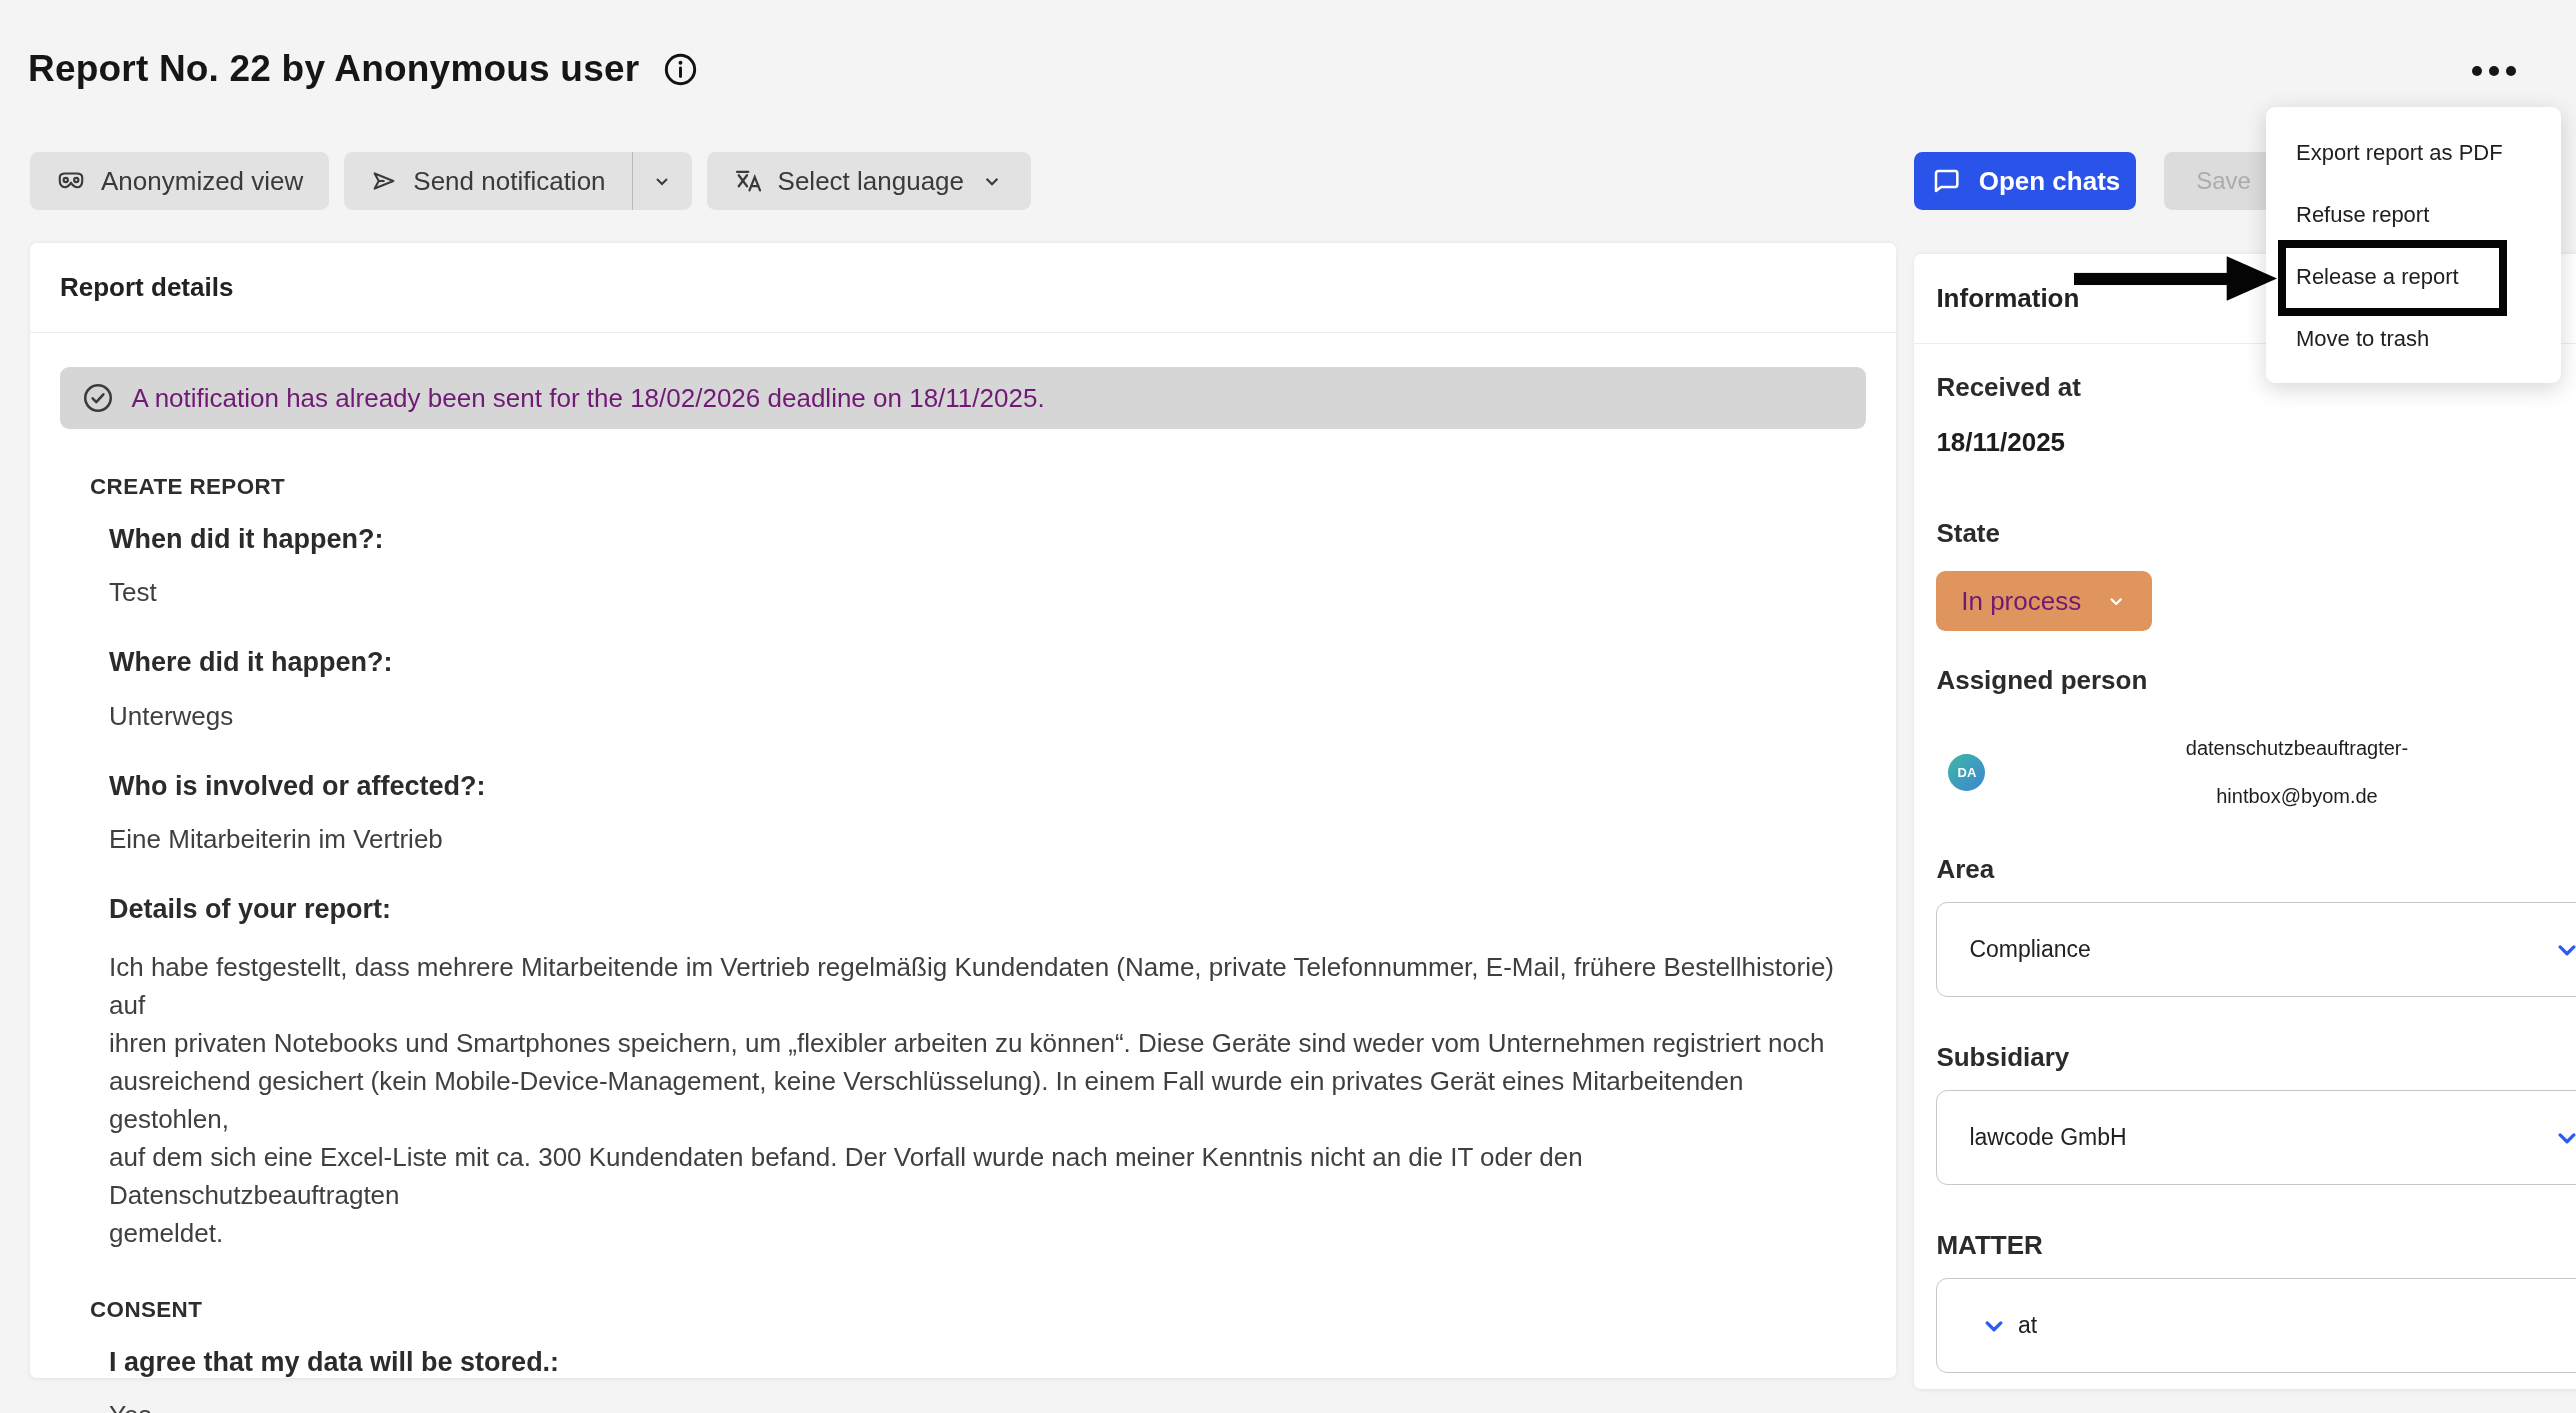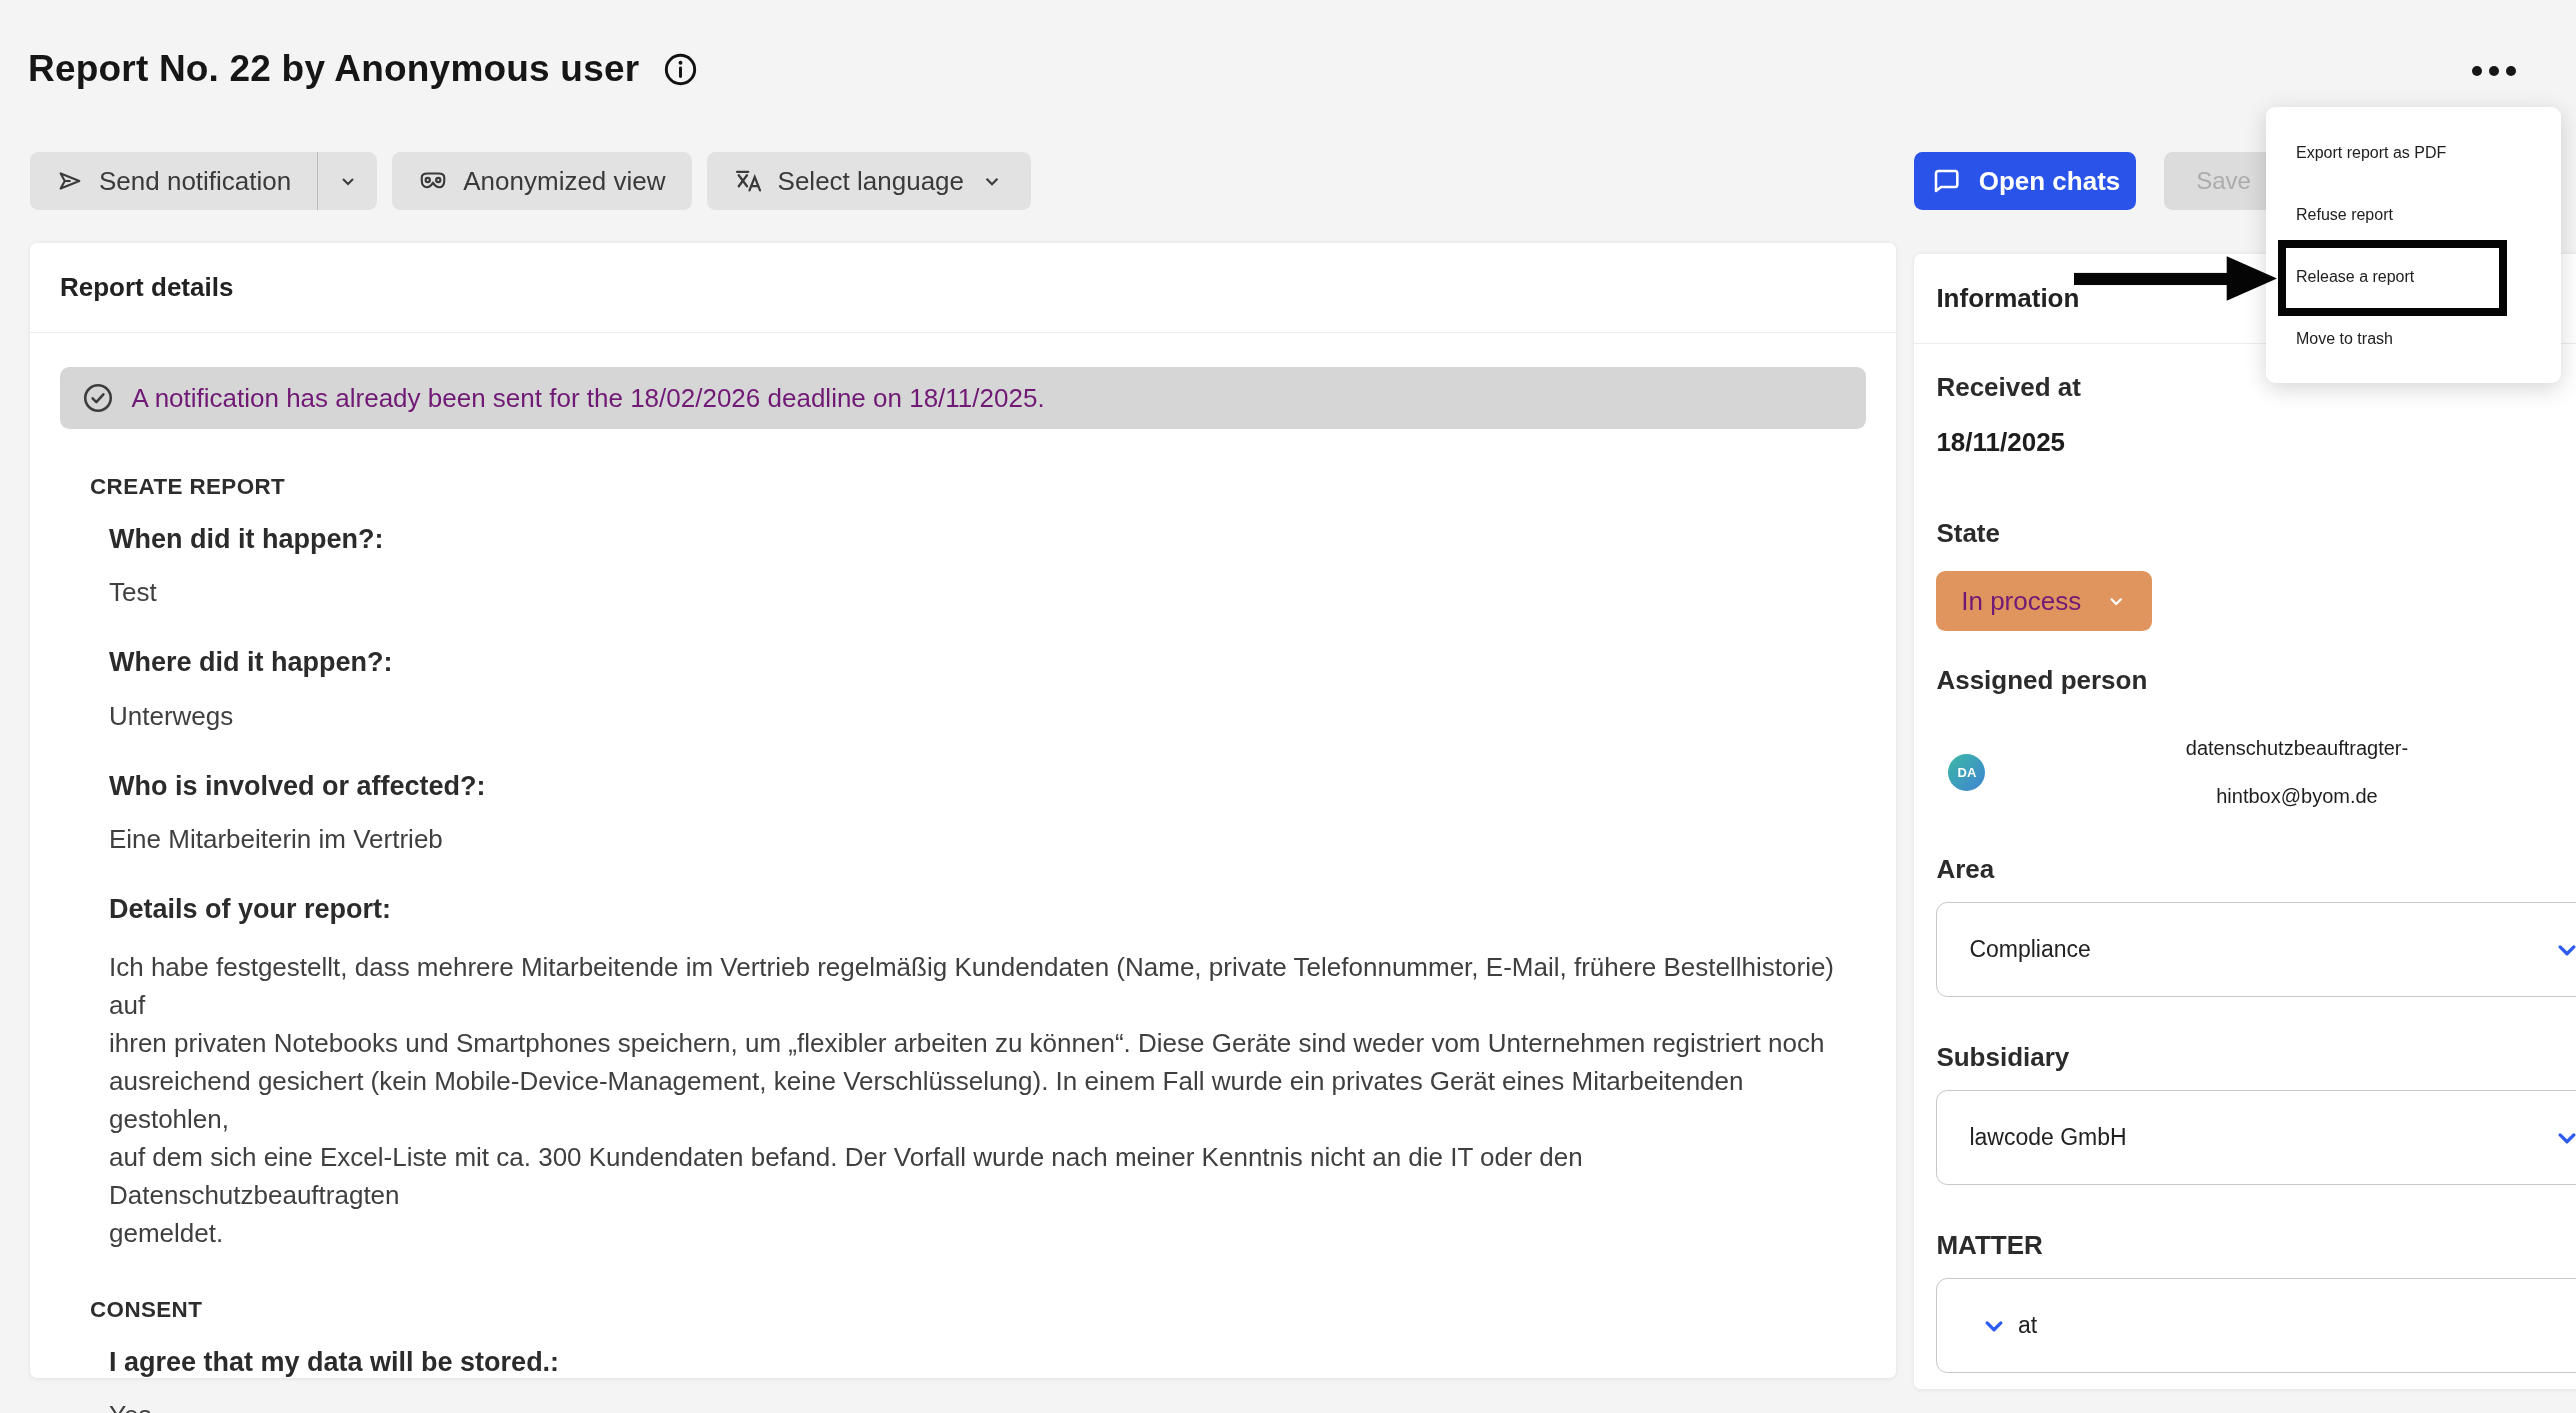--- a/index.html
+++ b/index.html
@@ -61,21 +61,21 @@
   .lbl-subsidiary { margin-top:45px; }
   .lbl-matter { margin-top:45px; }
   .sel { margin-top:17px; height:95px; border:1.9px solid #c7c7c9; border-radius:11.2px; display:flex; align-items:center; padding:0 32px; font-size:23px; color:#212121; position:relative; background:#fff; cursor:pointer; }
   .sel .chev-abs { position:absolute; right:26px; top:50%; transform:translateY(-50%); }
   .sel.clipped { overflow:hidden; white-space:nowrap; }
   .sel.clipped .chev-inline { flex-shrink:0; margin:0 9.3px; }
   .chev-blue { color:#2d5bf0; }
 
   
   .menu { position:absolute; left:2266px; top:107px; width:295px; height:276px; background:#fff; border-radius:9.3px; box-shadow:0 5.6px 22.4px rgba(0,0,0,.16); padding:15px 0; z-index:50; }
-  .menu-item { height:62px; display:flex; align-items:center; padding-left:30px; font-size:16px; color:#202020; cursor:pointer; }
+  .menu-item { height:62px; display:flex; align-items:center; padding-left:30px; font-size:22px; color:#202020; cursor:pointer; }
 
   
   .hl-rect { position:absolute; left:2278px; top:240px; width:229px; height:76px; border:8.4px solid #050505; z-index:60; }
   .arrow-svg { position:absolute; left:2074px; top:256px; z-index:60; }
 
   svg { display:block; }
 </style>
 </head>
 <body>
 
@@ -91,48 +91,48 @@
       </svg>
     </span>
   </div>
   <div class="kebab">
       <i></i>
       <i></i>
       <i></i>
     </div>
 
   <div class="toolbar-left">
+    <div class="gbtn plain">
+      <span>
+        <svg viewBox="0 0 24 24" width="30" height="30" fill="none" stroke="currentColor" stroke-width="1.7">
+          <path d="M3 9.2 C3 6.8 5 6 7.5 6 L16.5 6 C19 6 21 6.8 21 9.2 L21 11.5 C21 15 19.4 17 16.8 17 C14.9 17 13.6 15.6 12 13.6 C10.4 15.6 9.1 17 7.2 17 C4.6 17 3 15 3 11.5 Z"></path>
+          <circle cx="7.8" cy="11.2" r="1.7"></circle>
+          <circle cx="16.2" cy="11.2" r="1.7"></circle>
+        </svg>
+      </span>
+      <span>Anonymized view</span>
+    </div>
+
     <div class="gbtn">
       <div class="seg-main">
         <span>
           <svg viewBox="0 0 24 24" width="28" height="28" fill="none" stroke="currentColor" stroke-width="1.8" stroke-linejoin="round">
             <path d="M4 5.5 L20 12 L4 18.5 L7.5 12 Z"></path>
             <line x1="7.5" y1="12" x2="12.5" y2="12"></line>
           </svg>
         </span>
         <span>Send notification</span>
       </div>
       <div class="seg-arrow">
         <span>
           <svg viewBox="0 0 24 24" width="24" height="24" fill="none" stroke="currentColor" stroke-width="2">
               <polyline points="7 10 12 15 17 10"></polyline>
             </svg>
         </span>
       </div>
-    </div>
-
-    <div class="gbtn plain">
-      <span>
-        <svg viewBox="0 0 24 24" width="30" height="30" fill="none" stroke="currentColor" stroke-width="1.7">
-          <path d="M3 9.2 C3 6.8 5 6 7.5 6 L16.5 6 C19 6 21 6.8 21 9.2 L21 11.5 C21 15 19.4 17 16.8 17 C14.9 17 13.6 15.6 12 13.6 C10.4 15.6 9.1 17 7.2 17 C4.6 17 3 15 3 11.5 Z"></path>
-          <circle cx="7.8" cy="11.2" r="1.7"></circle>
-          <circle cx="16.2" cy="11.2" r="1.7"></circle>
-        </svg>
-      </span>
-      <span>Anonymized view</span>
     </div>
 
     <div class="gbtn plain">
       <span>
         <svg viewBox="0 0 24 24" width="30" height="30" fill="none" stroke="currentColor" stroke-width="1.8" stroke-linecap="round">
           <line x1="3.2" y1="4.6" x2="12.2" y2="4.6"></line>
           <line x1="4.6" y1="7.4" x2="11.2" y2="16.2"></line>
           <line x1="11.2" y1="7.4" x2="4.6" y2="16.2"></line>
           <path d="M13.2 19.5 L17.4 8.8 L21.6 19.5"></path>
           <line x1="14.7" y1="16" x2="20.1" y2="16"></line>

